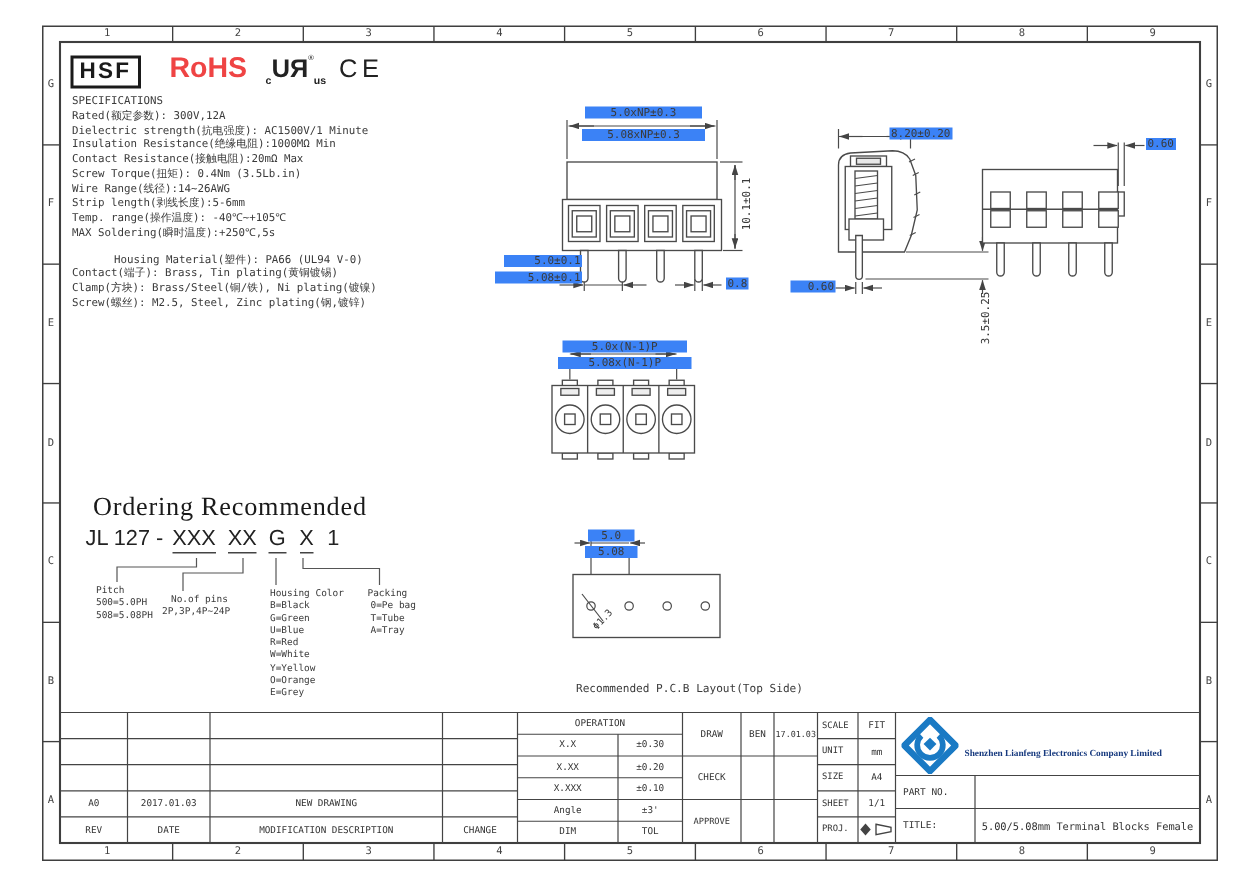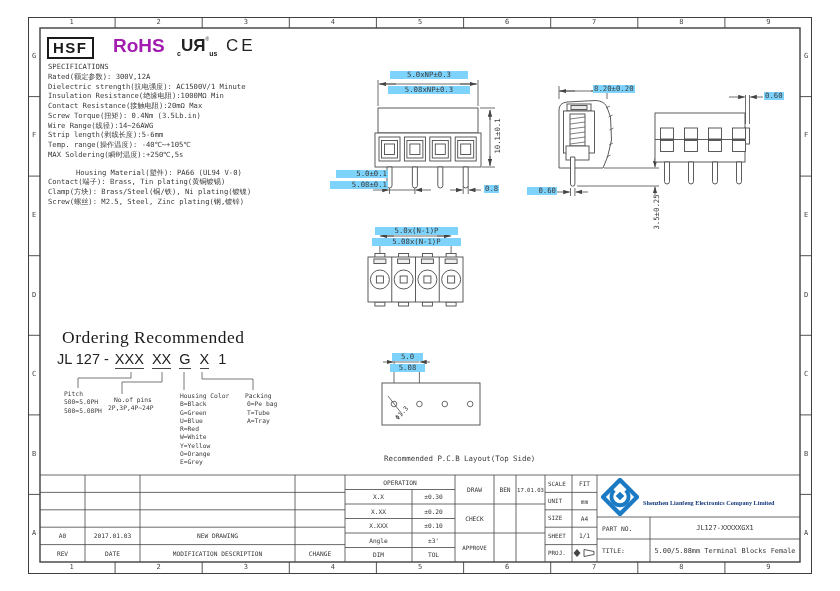--- a/index.html
+++ b/index.html
@@ -4,21 +4,21 @@
 <style>
   html,body{margin:0;padding:0;background:#fff;}
   #sheet{position:relative;width:840px;height:591px;background:#fff;overflow:hidden;
          font-family:"Liberation Sans",sans-serif;}
   svg{position:absolute;left:0;top:0;}
   .t{position:absolute;white-space:nowrap;color:#3a3a3a;}
   .mono{font-family:"DejaVu Sans Mono",monospace;}
   .c{display:flex;align-items:center;justify-content:center;text-align:center;}
   .s{display:flex;align-items:center;justify-content:flex-start;}
   .e{display:flex;align-items:center;justify-content:flex-end;}
-  .dim{font-size:7.3px;line-height:8px;background:#7dd3fc;padding:0 1px;}
+  .dim{font-size:7.3px;line-height:8px;background:#3b82f6;padding:0 1px;}
   .rot{transform:rotate(-90deg);}
   .fnum{font-size:7px;color:#444;}
   .cell{font-size:6.2px;color:#333;}
   .specline{height:9.75px;font-size:7.2px;line-height:9.75px;}
   .optline{font-size:6.3px;line-height:8.3px;}
   .ul-ru{display:inline-block;transform:scaleX(-1);font-weight:bold;font-size:17px;}
   .ul-sm{font-size:7px;font-weight:bold;}
   .ul-reg{font-size:5px;vertical-align:top;}
 </style>
 </head>
@@ -300,21 +300,21 @@
   <div class="t mono fnum c" style="left:28px;top:529.2px;width:12px;">A</div>
   <div class="t mono fnum c" style="left:800px;top:51.8px;width:12px;">G</div>
   <div class="t mono fnum c" style="left:800px;top:131.4px;width:12px;">F</div>
   <div class="t mono fnum c" style="left:800px;top:210.9px;width:12px;">E</div>
   <div class="t mono fnum c" style="left:800px;top:290.5px;width:12px;">D</div>
   <div class="t mono fnum c" style="left:800px;top:370.1px;width:12px;">C</div>
   <div class="t mono fnum c" style="left:800px;top:449.7px;width:12px;">B</div>
   <div class="t mono fnum c" style="left:800px;top:529.2px;width:12px;">A</div>
 
   <div class="t" style="left:47px;top:37px;border:2.5px solid #1a1a1a;font-size:15px;font-weight:bold;letter-spacing:1.5px;padding:0 4px;color:#1a1a1a;line-height:18px;">HSF</div>
-  <div class="t" style="left:113px;top:35px;font-size:19px;font-weight:600;color:#a21caf;">RoHS</div>
+  <div class="t" style="left:113px;top:35px;font-size:19px;font-weight:600;color:#ef4444;">RoHS</div>
   <div class="t" style="left:177px;top:36px;color:#222;">
     <span class="ul-sm" style="vertical-align:-5px;">c</span><span class="ul-ru">RU</span><span class="ul-reg">®</span><span class="ul-sm" style="vertical-align:-5px;">us</span>
   </div>
   <div class="t" style="left:226px;top:36px;font-size:17px;letter-spacing:3px;color:#222;">CE</div>
 
   <div class="t mono specline" style="left:48px;top:62px;">SPECIFICATIONS</div>
   <div class="t mono specline" style="left:48px;top:71.75px;">Rated(额定参数): 300V,12A</div>
   <div class="t mono specline" style="left:48px;top:81.5px;">Dielectric strength(抗电强度): AC1500V/1 Minute</div>
   <div class="t mono specline" style="left:48px;top:91.25px;">Insulation Resistance(绝缘电阻):1000MΩ Min</div>
   <div class="t mono specline" style="left:48px;top:101px;">Contact Resistance(接触电阻):20mΩ Max</div>
@@ -420,17 +420,16 @@
 
   <div class="t" style="left:601px;top:478px;">
     <svg width="38" height="38" viewBox="0 0 40 40" style="position:static;">
       <polygon points="20,2 38,20 20,38 2,20" fill="none" stroke="#1a7ac4" stroke-width="4.5"></polygon>
       <path d="M14,13 A9,9 0 1 0 26,13" fill="none" stroke="#1a7ac4" stroke-width="4"></path>
       <rect x="16.8" y="15.8" width="6.4" height="6.4" fill="#1a7ac4" transform="rotate(45 20 19)"></rect>
     </svg>
   </div>
   <div class="t" style="left:643px;top:499px;font-family:'Liberation Serif',serif;font-size:6.2px;font-weight:bold;color:#16397e;">Shenzhen Lianfeng Electronics Company Limited</div>
   <div class="t mono cell s" style="left:602px;top:517px;width:48px;height:22px;font-size:6.3px;">PART NO.</div>
-  <div class="t mono cell c" style="left:650px;top:517px;width:150px;height:22px;font-size:6.8px;">JL127-XXXXXGX1</div>
   <div class="t mono cell s" style="left:602px;top:539px;width:48px;height:23px;font-size:6.3px;">TITLE:</div>
   <div class="t mono cell c" style="left:650px;top:539px;width:150px;height:23px;font-size:6.9px;">5.00/5.08mm Terminal Blocks Female</div>
 
 </div>
 
 </body></html>

